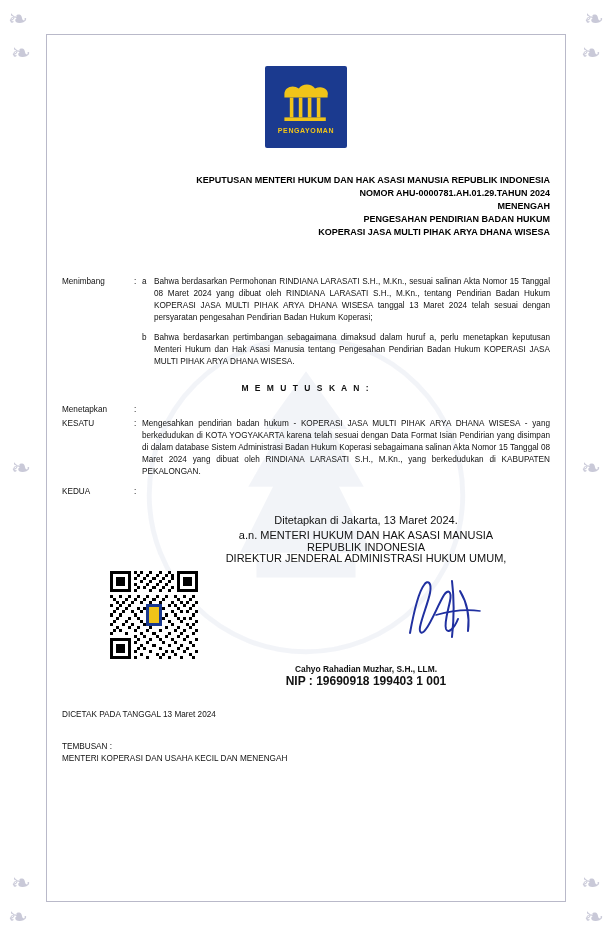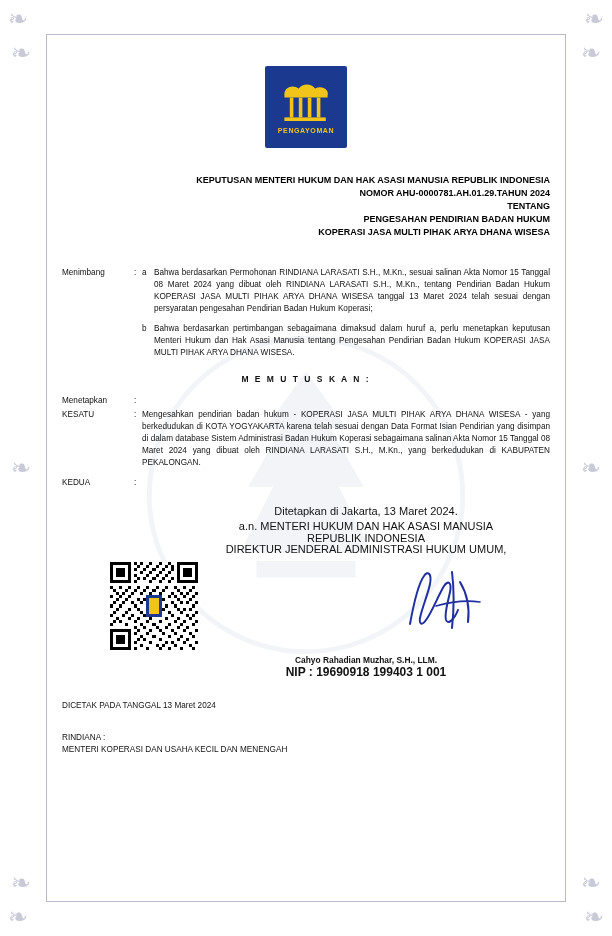--- a/index.html
+++ b/index.html
@@ -113,21 +113,21 @@
   .title-block {
     text-align: right;
     margin-top: 26px;
     font-weight: bold;
     font-size: 9px;
     line-height: 13px;
     color: #000;
   }
 
   .body-block {
-    margin-top: 28px;
+    margin-top: 37px;
     font-size: 8.2px;
     line-height: 12px;
   }
 
   .row {
     display: flex;
     align-items: flex-start;
     margin-bottom: 2px;
   }
   .lbl {
@@ -260,21 +260,21 @@
           <rect x="42" y="18" width="4" height="22" fill="#f0c419"></rect>
           <rect x="6" y="40" width="46" height="4" fill="#f0c419"></rect>
         </svg>
         <div class="caption">PENGAYOMAN</div>
       </div>
     </div>
 
     <div class="title-block">
       <div>KEPUTUSAN MENTERI HUKUM DAN HAK ASASI MANUSIA REPUBLIK INDONESIA</div>
       <div>NOMOR AHU-0000781.AH.01.29.TAHUN 2024</div>
-      <div>TENTANG</div>
+      <div>MENENGAH</div>
       <div>PENGESAHAN PENDIRIAN BADAN HUKUM</div>
       <div>KOPERASI JASA MULTI PIHAK ARYA DHANA WISESA</div>
     </div>
 
     <div class="body-block">
 
       <div class="row">
         <div class="lbl">Menimbang</div>
         <div class="colon">:</div>
         <div class="mark">a</div>
@@ -534,19 +534,19 @@
           <path d="M44 44 C58 40 74 38 88 40" fill="none" stroke="#2030a0" stroke-width="1.6" stroke-linecap="round"></path>
         </svg>
       </div>
 
       <div class="signer-name">Cahyo Rahadian Muzhar, S.H., LLM.</div>
       <div class="signer-nip">NIP : 19690918 199403 1 001</div>
 
       <div class="printed">DICETAK PADA TANGGAL 13 Maret 2024</div>
 
       <div class="tembusan">
-        <div>RINDIANA :</div>
+        <div>TEMBUSAN :</div>
         <div>MENTERI KOPERASI DAN USAHA KECIL DAN MENENGAH</div>
       </div>
 
     </div>
   </div>
 </div>
 
 </body></html>

